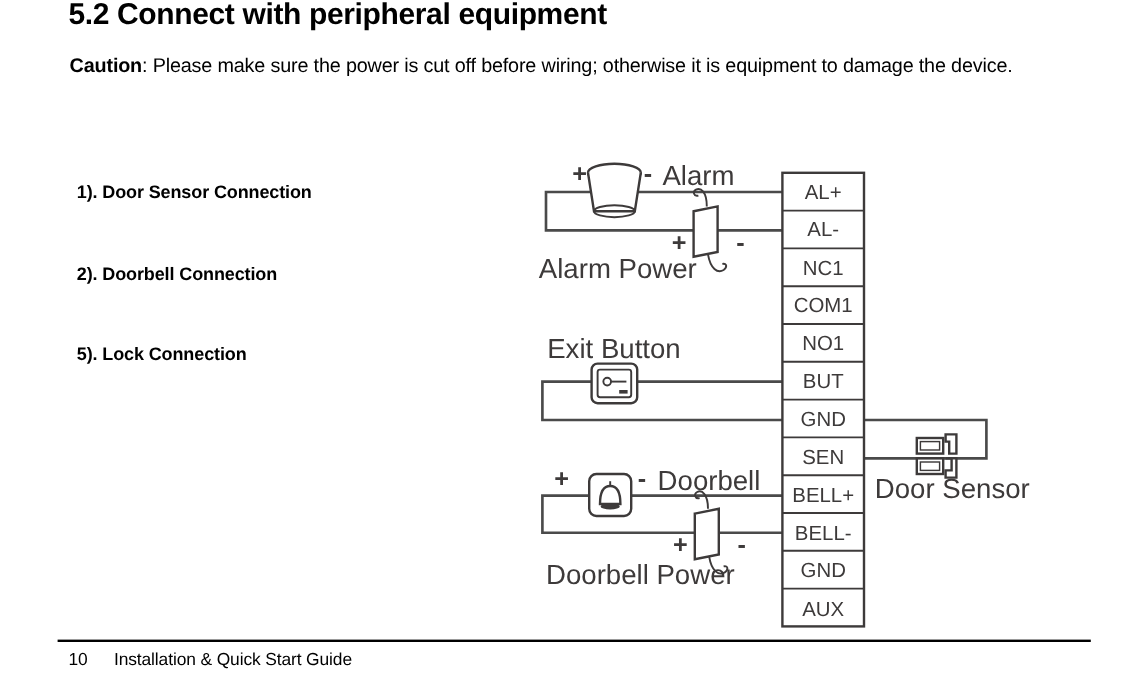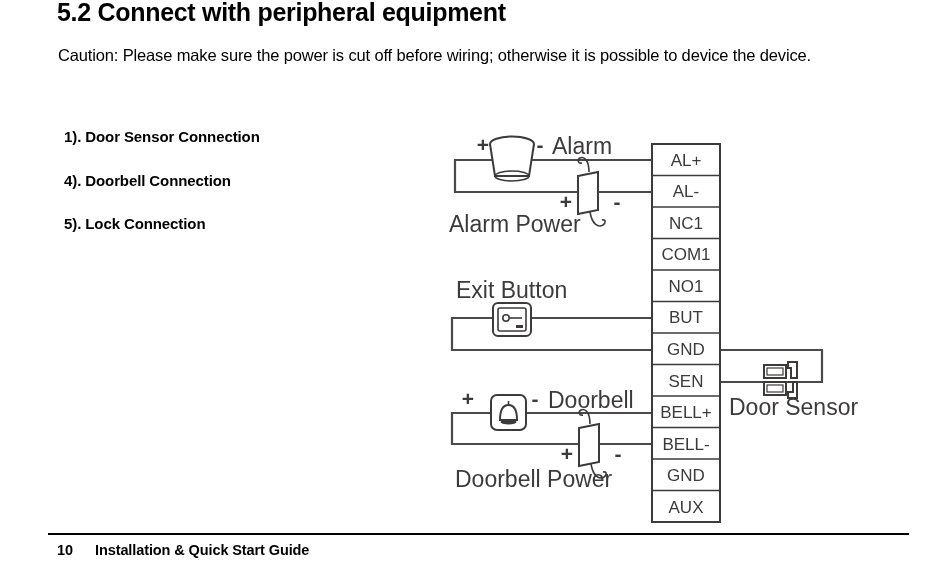--- a/index.html
+++ b/index.html
@@ -20,62 +20,62 @@
     letter-spacing:-0.3px;
     white-space:nowrap;
   }
 
   
   .caution{
     position:absolute;left:58px;top:42px;width:840px;
     font-size:16.5px;line-height:26px;
     letter-spacing:-0.15px;
   }
-  .caution b{font-weight:normal;text-align:right;}
+  .caution b{font-weight:bold;text-align:right;}
 
   
   .list{position:absolute;left:64px;top:128px;}
   .list-item{
     font-size:15px;font-weight:bold;
     letter-spacing:-0.1px;
     height:43.5px;
     white-space:nowrap;
+    margin-top:24px;
   }
 
   
   .diagram{position:absolute;left:0;top:0;width:945px;height:520px;margin-top:32px;}
   .diagram svg{display:block;}
 
   
   .footer-rule{
     position:absolute;left:48px;top:533px;width:861px;height:2px;
     background:#000;
   }
   .footer-text{
     position:absolute;left:57px;top:542px;
     font-size:14.5px;letter-spacing:-0.1px;
     white-space:nowrap;
-    font-weight:bold;
   }
   .footer-num{display:inline-block;width:38px;}
 </style>
 </head>
 <body>
 
 <div class="page">
 
   <div class="section-title">5.2 Connect with peripheral equipment</div>
 
   <div class="caution">
-    <b>Caution</b><span>: Please make sure the power is cut off before wiring; otherwise it is possible to device the device.</span>
+    <b>Caution</b><span>: Please make sure the power is cut off before wiring; otherwise it is equipment to damage the device.</span>
   </div>
 
   <div class="list">
     <div class="list-item">1). Door Sensor Connection</div>
-    <div class="list-item">4). Doorbell Connection</div>
+    <div class="list-item">2). Doorbell Connection</div>
     <div class="list-item">5). Lock Connection</div>
   </div>
 
   <div class="diagram">
   <svg width="945" height="520" viewBox="0 0 945 520" xmlns="http://www.w3.org/2000/svg">
     <defs>
       <style>
         .wire{stroke:#4a4a4a;stroke-width:2.2;fill:none;}
         .outline{stroke:#3d3a3a;stroke-width:2;fill:#fff;}
         .outline-thin{stroke:#3d3a3a;stroke-width:1.6;fill:none;}

